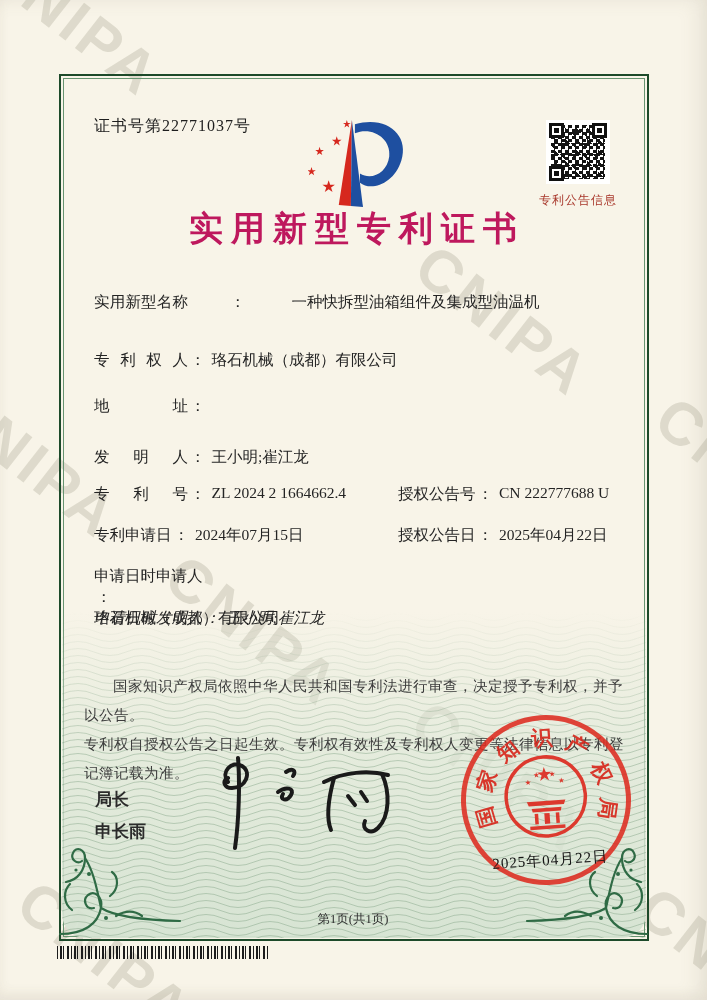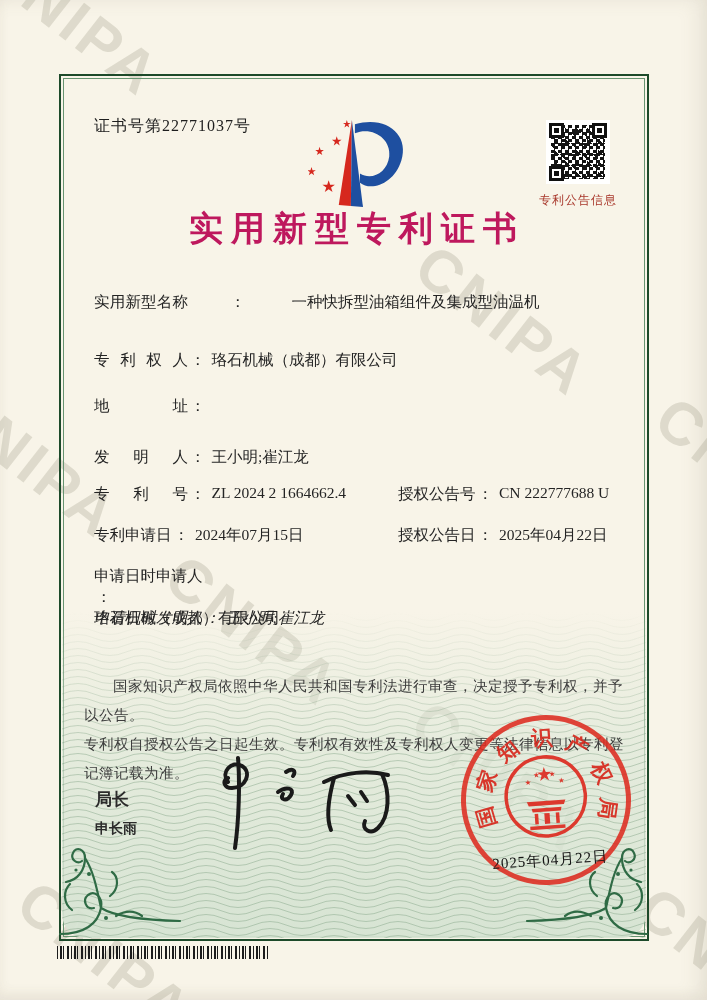--- a/index.html
+++ b/index.html
@@ -77,21 +77,21 @@
   .col2 { left:398px; }
   .col2 .lab { width:auto; text-align:left; text-align-last:auto; }
   
   .legal {
     position:absolute; left:84px; top:672px; width:548px;
     font-size:14.5px; line-height:29px; color:#3c3c3c; letter-spacing:.5px;
   }
   .legal .ind { padding-left:2em; }
   
   .dtitle { position:absolute; left:95px; top:788px; font-family:"Liberation Sans","DejaVu Sans",sans-serif; font-size:17px; font-weight:bold; color:#2b2b2b; }
-  .dname  { position:absolute; left:95px; top:820px; font-family:"Liberation Sans","DejaVu Sans",sans-serif; font-size:14px; font-weight:bold; color:#2b2b2b; }
+  .dname  { position:absolute; left:95px; top:820px; font-family:"Liberation Sans","DejaVu Sans",sans-serif; font-size:17px; font-weight:bold; color:#2b2b2b; }
   .sig { position:absolute; left:198px; top:748px; }
   
   .seal {
     position:absolute; left:461px; top:715px; width:170px; height:170px;
     transform:rotate(-4deg);
   }
   .seal .ring {
     position:absolute; inset:0; border-radius:50%;
     border:5px solid rgba(221,43,32,.88);
   }
@@ -350,15 +350,16 @@
         <path d="M28 55 L72 55 L70 60 L30 60 Z"></path>
         <path d="M33 63 L67 63 L66 67 L34 67 Z"></path>
         <path d="M36 69 h4 v12 h-4 z M47 69 h6 v12 h-6 z M60 69 h4 v12 h-4 z"></path>
         <path d="M30 83 h40 v4 h-40 z"></path>
       </g>
       <circle cx="50" cy="50" r="45" fill="none" stroke="rgba(220,42,31,.92)" stroke-width="4"></circle>
     </svg>
     <div class="sealdate">2025年04月22日</div>
   </div>
 
+  <div class="pageno">第1页(共1页)</div>
   <div class="barcode"></div>
 
 </div>
 
 </body></html>

